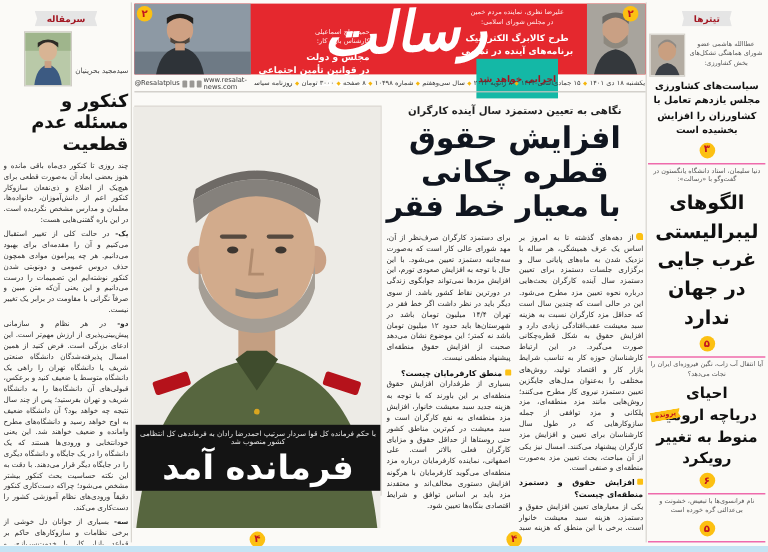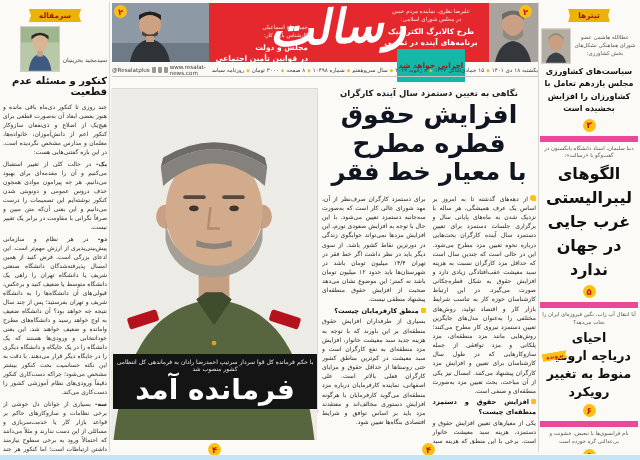--- a/index.html
+++ b/index.html
@@ -3,33 +3,33 @@
 <meta charset="utf-8">
 <style>
   * { margin:0; padding:0; box-sizing:border-box; }
   html,body { width:640px; height:460px; }
   body { font-family:"DejaVu Sans", sans-serif; direction:rtl; background:#e9e7e2; overflow:hidden; }
   .page { position:relative; width:640px; height:460px; background:#fbfaf7; overflow:hidden; }
 
   .vdiv { position:absolute; top:2px; bottom:8px; width:1px; background:#d8d5cf; }
   .bottom-strip { position:absolute; left:0; right:0; bottom:0; height:5px; background:#c5e4f4; }
 
-  .ribbon { display:inline-block; background:#eab308; color:#a31621; font-weight:bold; font-size:7.5px;
+  .ribbon { display:inline-block; background:#e5e5e5; color:#a31621; font-weight:bold; font-size:7.5px;
             padding:2px 10px 2px 10px; clip-path:polygon(0 0,100% 0,96% 50%,100% 100%,0 100%,4% 50%); }
 
   .badge { width:13px; height:13px; border-radius:50%; background:#fcc012; color:#c1121f;
            font-size:8.5px; font-weight:bold; display:flex; align-items:center; justify-content:center; }
 
   
   .editorial { position:absolute; left:3px; top:2px; width:104px; height:452px; overflow:hidden; }
   .editorial .tag-wrap { text-align:center; margin:1px 0 4px; }
   .ed-head { display:flex; gap:3px; align-items:flex-start; margin-bottom:3px; }
   .ed-name { font-size:6px; color:#444; margin-top:30px; }
   .ed-photo { width:40px; height:46px; flex:0 0 40px; border:1px solid #cfccc5; }
-  .ed-title { font-size:10px; font-weight:bold; color:#111; text-align:right; margin:3px 0 5px; }
+  .ed-title { font-size:15px; font-weight:bold; color:#111; text-align:right; margin:3px 0 5px; }
   .ed-body { font-size:6px; line-height:1.5; color:#2b2b2b; text-align:justify; }
   .ed-body p { margin-bottom:3px; }
 
   
   .masthead { position:absolute; left:112px; top:3px; width:426px; height:59px; background:#e5282e; color:#fff; }
   .mh-photo-left { position:absolute; left:0; top:0; width:97px; height:59px; }
   .mh-photo-right { position:absolute; right:0; top:0; width:49px; height:59px; }
   .mh-left-text { position:absolute; left:100px; top:21px; width:96px; }
   .mh-right-text { position:absolute; right:52px; top:5px; width:110px; text-align:center; }
   .mh-kicker { font-size:5.5px; line-height:1.45; color:#ffe9e9; }
@@ -57,34 +57,34 @@
   .ps-band { position:absolute; left:0; right:0; bottom:3px; height:55px; background:#141414;
              color:#fff; text-align:center; padding-top:4px; }
   .ps-kicker { font-size:6px; color:#e8e8e8; }
   .ps-head { font-size:28px; font-weight:bold; letter-spacing:1px; margin-top:1px; }
   .ps-badge { position:absolute; left:208px; top:443px; }
 
   
   .main-story { position:absolute; left:322px; top:88px; width:214px; height:353px; }
   .ms-kicker { text-align:center; font-size:8.5px; font-weight:bold; color:#222; }
   .ms-h1 { text-align:center; font-size:25px; font-weight:bold; color:#10151f; line-height:1.15; margin-top:3px; }
-  .ms-h2 { text-align:center; font-size:24px; font-weight:bold; color:#10151f; line-height:1.1; }
+  .ms-h2 { text-align:left; font-size:24px; font-weight:bold; color:#10151f; line-height:1.1; }
   .ms-cols { display:flex; gap:7px; margin-top:9px; height:250px; overflow:hidden; }
   .ms-col { flex:1; font-size:6.1px; line-height:1.5; color:#262626; text-align:justify; }
   .ms-col p { margin-bottom:3px; }
   .ms-sub { font-weight:bold; font-size:6.6px; color:#111; margin:0 0; }
   .ms-sub::before { content:""; display:inline-block; width:5px; height:5px; background:#fcc012;
                     border-radius:1px; margin-left:2px; }
   .lead-mark { display:inline-block; width:6px; height:6px; background:#fcc012; border-radius:50% 50% 0 50%; margin-left:2px; }
   .ms-badge { position:absolute; left:100px; top:355px; }
 
   
   .sidebar { position:absolute; left:540px; top:2px; width:98px; height:452px; overflow:hidden; }
   .sb-tag-wrap { text-align:center; margin:1px 0 3px; }
-  .sb-item { border-bottom:6px solid #ec4899; padding:3px 1px 4px; text-align:center; position:relative; }
+  .sb-item { border-bottom:1px solid #ec4899; padding:3px 1px 4px; text-align:center; position:relative; }
   .sb-kicker { font-size:5.4px; color:#555; line-height:1.45; }
   .sb-head-sm { font-size:8px; font-weight:bold; color:#101010; line-height:1.55; margin-top:2px; }
   .sb-head-md { font-size:16px; font-weight:bold; color:#101010; line-height:1.5; margin-top:2px; }
   .sb-head-lg { font-size:12.5px; font-weight:bold; color:#101010; line-height:1.45; margin-top:2px; }
   .sb-item .badge { margin:3px auto 0; }
   .sb-row { display:flex; gap:2px; align-items:center; }
   .sb-photo { width:30px; height:36px; flex:0 0 30px; border:1px solid #d5d2cb; }
   .sb-flag { position:absolute; left:2px; top:44px; background:#fcc012; color:#c1121f; font-size:5.5px;
              font-weight:bold; padding:1px 4px; transform:rotate(-10deg);
              clip-path:polygon(0 0,100% 0,92% 50%,100% 100%,0 100%); }
@@ -216,21 +216,21 @@
     </svg>
     <div class="ps-band">
       <div class="ps-kicker">با حکم فرمانده کل قوا سردار سرتیپ احمدرضا رادان به فرماندهی کل انتظامی کشور منصوب شد</div>
       <div class="ps-head">فرمانده آمد</div>
     </div>
   </div>
   <span class="badge ps-badge">۴</span>
 
   <div class="main-story">
     <div class="ms-kicker">نگاهی به تعیین دستمزد سال آینده کارگران</div>
-    <div class="ms-h1">افزایش حقوق قطره مطرح</div>
+    <div class="ms-h1">افزایش حقوق قطره چکانی</div>
     <div class="ms-h2">با معیار خط فقر</div>
     <div class="ms-cols">
       <div class="ms-col">
         <p><span class="lead-mark"></span><span>از دهه‌های گذشته تا به امروز بر اساس یک عرف همیشگی، هر ساله با نزدیک شدن به ماه‌های پایانی سال و برگزاری جلسات دستمزد برای تعیین دستمزد سال آینده کارگران بحث‌هایی درباره نحوه تعیین مزد مطرح می‌شود. این در حالی است که چندین سال است که حداقل مزد کارگران نسبت به هزینه سبد معیشت عقب‌افتادگی زیادی دارد و افزایش حقوق به شکل قطره‌چکانی صورت می‌گیرد. در این ارتباط کارشناسان حوزه کار به تناسب شرایط بازار کار و اقتصاد تولید، روش‌های مختلفی را به‌عنوان مدل‌های جایگزین تعیین دستمزد نیروی کار مطرح می‌کنند؛ روش‌هایی مانند مزد منطقه‌ای، مزد پلکانی و مزد توافقی از جمله سازوکارهایی که در طول سال کارشناسان برای تعیین و افزایش مزد کارگران پیشنهاد می‌کنند. امسال نیز یکی از آن مباحث، بحث تعیین مزد به‌صورت منطقه‌ای و صنفی است.</span></p>
         <div class="ms-sub">افزایش حقوق و دستمزد منطقه‌ای چیست؟</div>
         <p>یکی از معیارهای تعیین افزایش حقوق و دستمزد، هزینه سبد معیشت خانوار است. برخی با این منطق که هزینه سبد معیشت خانوار در مناطق مختلف کشور یکسان نیست می‌گویند باید مزد کارگران به‌صورت منطقه‌ای تعیین شود. این‌که مزد منطقه‌ای چه شرایطی دارد و آیا نسبت به حداقل دستمزد مبلغ بالاتری خواهد بود یا نه به بررسی دقیق نیاز دارد.</p>
 
       </div>
       <div class="ms-col">
         <p>برای دستمزد کارگران صرف‌نظر از آن، مهد شورای عالی کار است که به‌صورت سه‌جانبه دستمزد تعیین می‌شود. با این حال با توجه به افزایش صعودی تورم، این افزایش مزدها نمی‌تواند جوابگوی زندگی در دورترین نقاط کشور باشد. از سوی دیگر باید در نظر داشت اگر خط فقر در تهران ۱۴/۴ میلیون تومان باشد در شهرستان‌ها باید حدود ۱۲ میلیون تومان باشد نه کمتر؛ این موضوع نشان می‌دهد صحبت از افزایش حقوق منطقه‌ای پیشنهاد منطقی نیست.</p>

